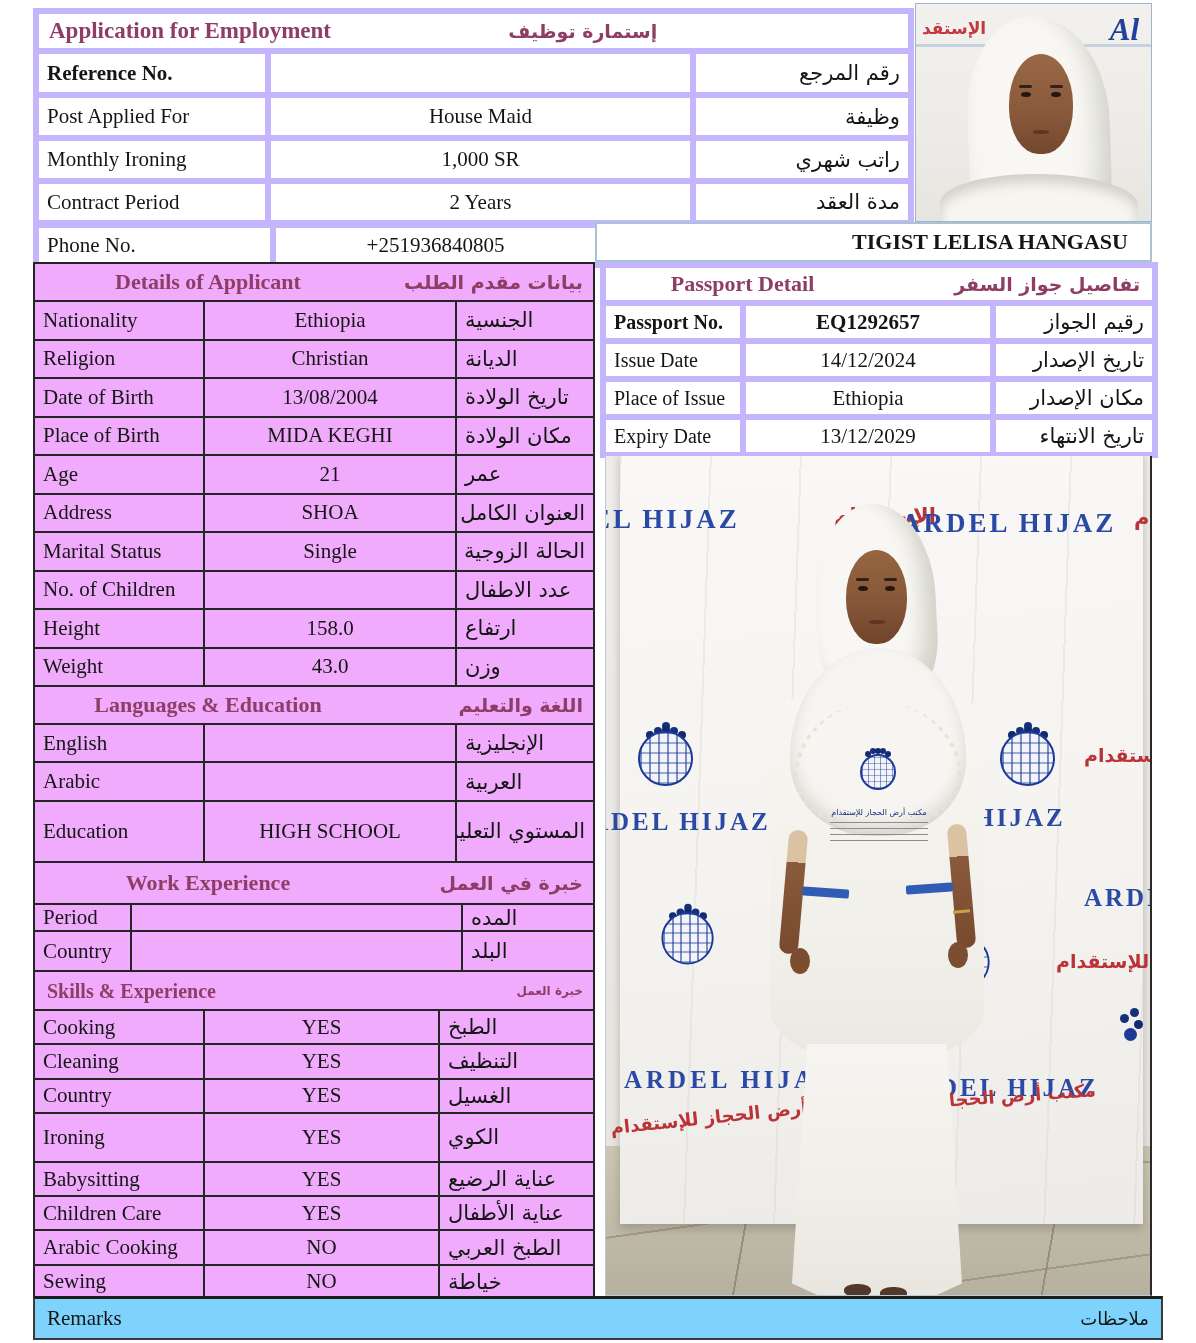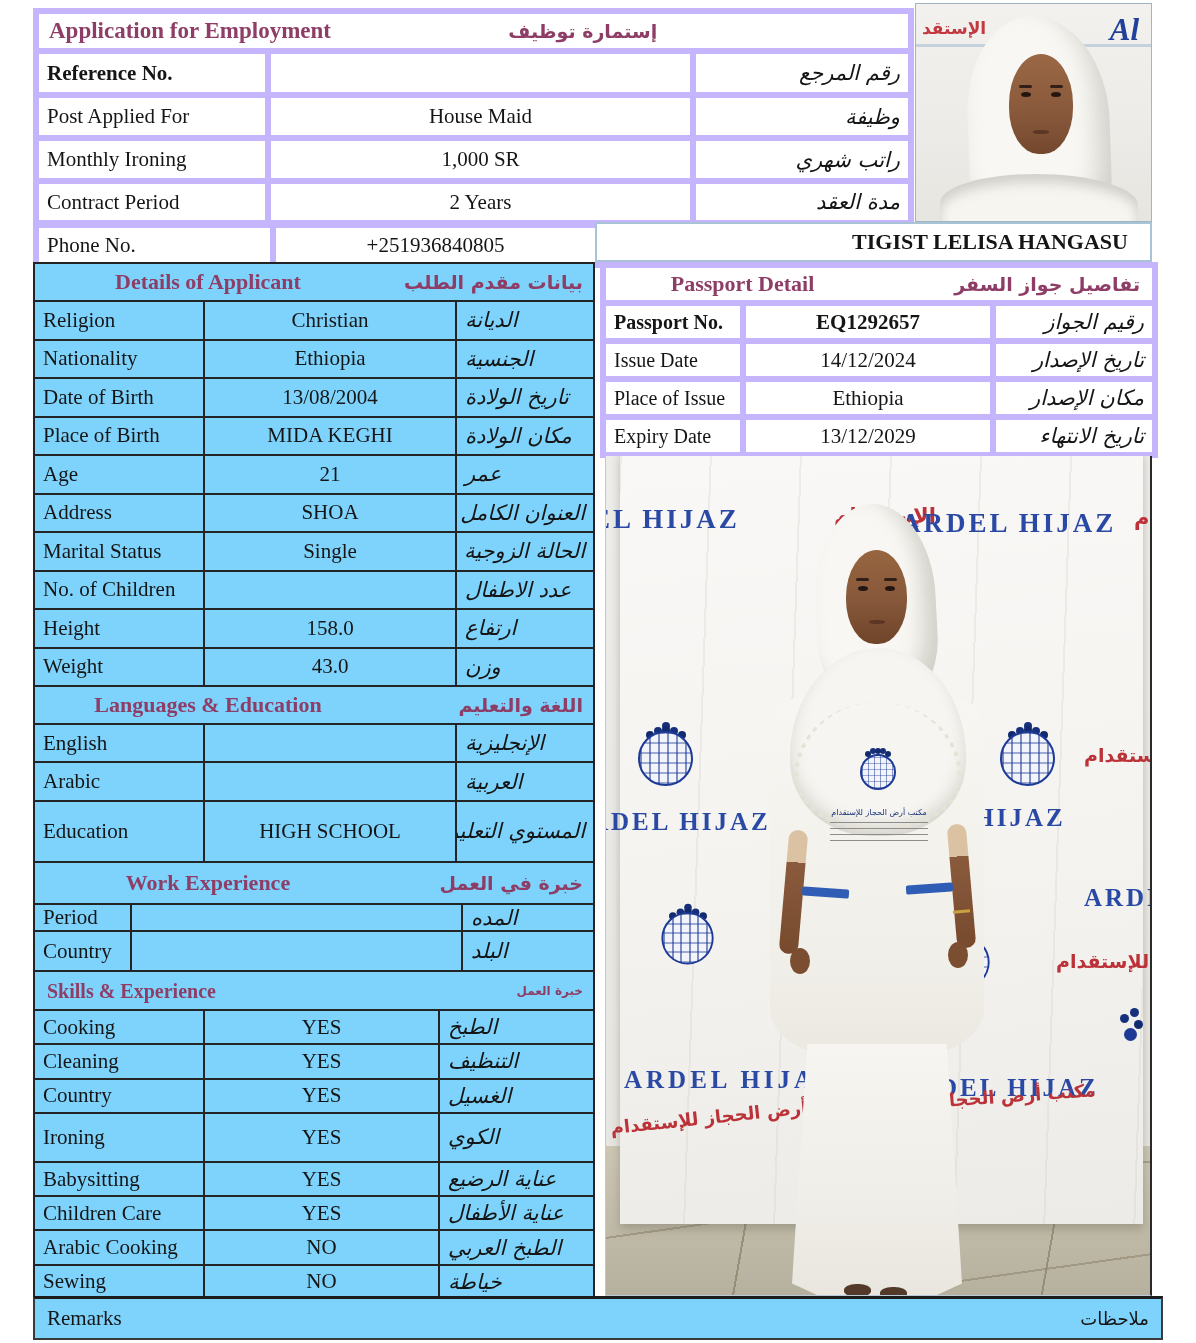--- a/index.html
+++ b/index.html
@@ -10,21 +10,21 @@
   
   .tbl { border-collapse:collapse; table-layout:fixed; position:absolute; background:#fff; }
   .tbl td { border:6px solid #c4b5fd; padding:0 8px; font-size:21px; overflow:hidden;
             white-space:nowrap; vertical-align:middle; }
   .t-main, .t-pass { border:3px solid #1c1c1c; }
   .lbl { text-align:left; }
   .val { text-align:center; }
   .arr { text-align:left; }
   .arr-r { text-align:right; }
   .bold { font-weight:bold; }
-  .ar { font-family:"DejaVu Sans", sans-serif; font-size:18px; direction:rtl;font-style:italic; }
+  .ar { font-family:"DejaVu Sans", sans-serif; font-size:18px; direction:rtl; }
   .wrap { white-space:normal; line-height:1.12; font-size:17px; }
 
   
   .hdr-cell { position:relative; }
   .hdr-en { color:#8e3e66; font-weight:bold; font-size:22px; }
   .hdr-ar { color:#8e3e66; font-weight:bold; font-size:19px; position:absolute; top:50%;
             transform:translateY(-50%); font-family:"DejaVu Sans",sans-serif; direction:rtl; }
 
   
   .t-main { left:33px; top:8px; width:875px; }
@@ -32,21 +32,21 @@
   .t-main .hdr-ar { left:54%; }
 
   
   .t-phone { left:33px; top:222px; width:562px; }
   .name-cell { position:absolute; left:595px; top:222px; width:557px; height:40px;
                border:2px solid #a9c3d6; display:flex; align-items:center; justify-content:flex-end;
                padding-right:22px; font-weight:bold; font-size:22px; background:#fff; }
 
   
   .leftcol { position:absolute; left:33px; top:262px; width:560px; }
-  .leftcol table { border-collapse:collapse; table-layout:fixed; width:560px; background:#7dd3fc; }
+  .leftcol table { border-collapse:collapse; table-layout:fixed; width:560px; background:#f0abfc; }
   .leftcol table + table { margin-top:-2px; }
   .leftcol td { border:2px solid #242424; padding:0 8px; font-size:21px; overflow:hidden;
                 white-space:nowrap; vertical-align:middle; }
   .sec .hdr-en { position:absolute; left:0; width:62%; text-align:center; top:50%; transform:translateY(-50%); }
   .sec .hdr-ar { right:10px; }
   .sec-left .hdr-en { position:absolute; left:12px; width:auto; text-align:left; top:50%; transform:translateY(-50%); font-size:20px; }
   .sec-left .hdr-ar { right:10px; font-size:12px; }
 
   
   .t-pass { left:600px; top:262px; width:552px; }
@@ -243,28 +243,28 @@
           <col style="width:138px">
         </colgroup>
       <tbody>
           <tr class="sec" style="height:38px">
         <td colspan="3" class="hdr-cell">
           <span class="hdr-en">Details of Applicant</span>
           <span class="hdr-ar">بيانات مقدم الطلب</span>
         </td>
       </tr>
       <tr style="height:38.5px">
+        <td class="lbl">Nationality</td>
+        <td class="val">Ethiopia</td>
+        <td class="arr ar">الجنسية</td>
+      </tr>
+      <tr style="height:38.5px">
         <td class="lbl">Religion</td>
         <td class="val">Christian</td>
         <td class="arr ar">الديانة</td>
-      </tr>
-      <tr style="height:38.5px">
-        <td class="lbl">Nationality</td>
-        <td class="val">Ethiopia</td>
-        <td class="arr ar">الجنسية</td>
       </tr>
       <tr style="height:38.5px">
         <td class="lbl">Date of Birth</td>
         <td class="val">13/08/2004</td>
         <td class="arr ar">تاريخ الولادة</td>
       </tr>
       <tr style="height:38.5px">
         <td class="lbl">Place of Birth</td>
         <td class="val">MIDA KEGHI</td>
         <td class="arr ar">مكان الولادة</td>

